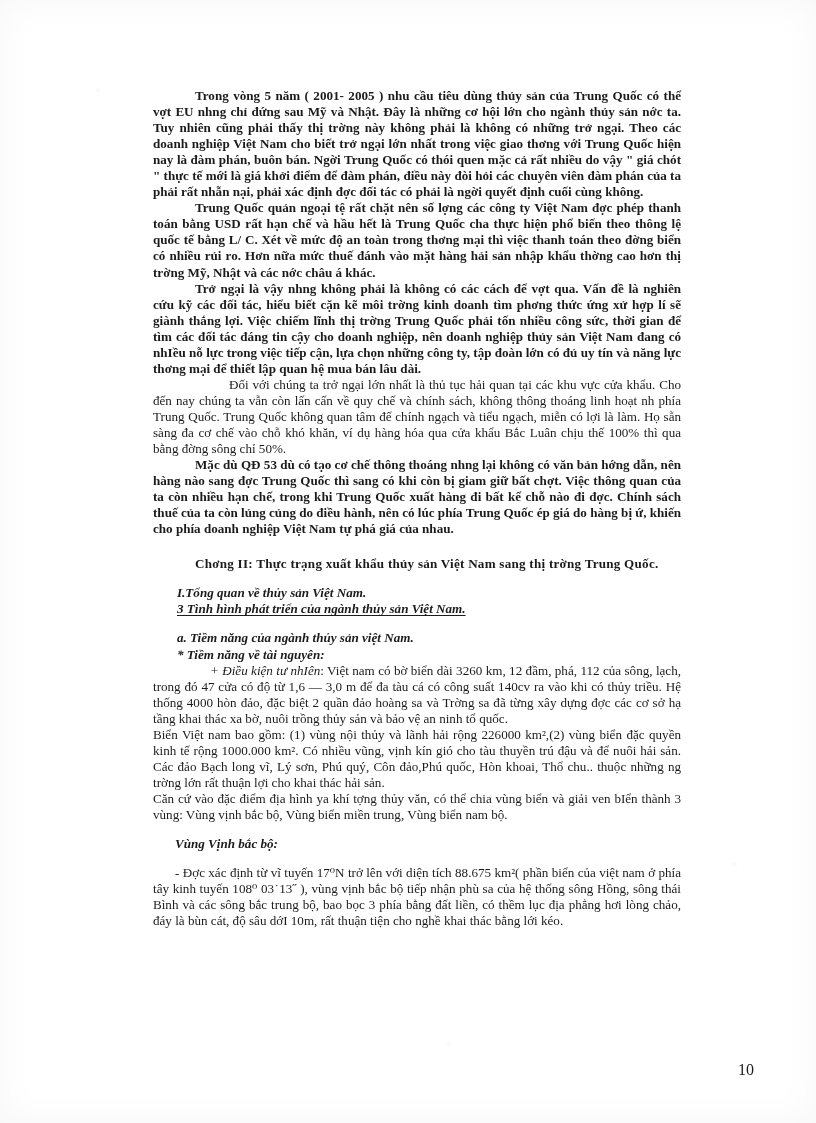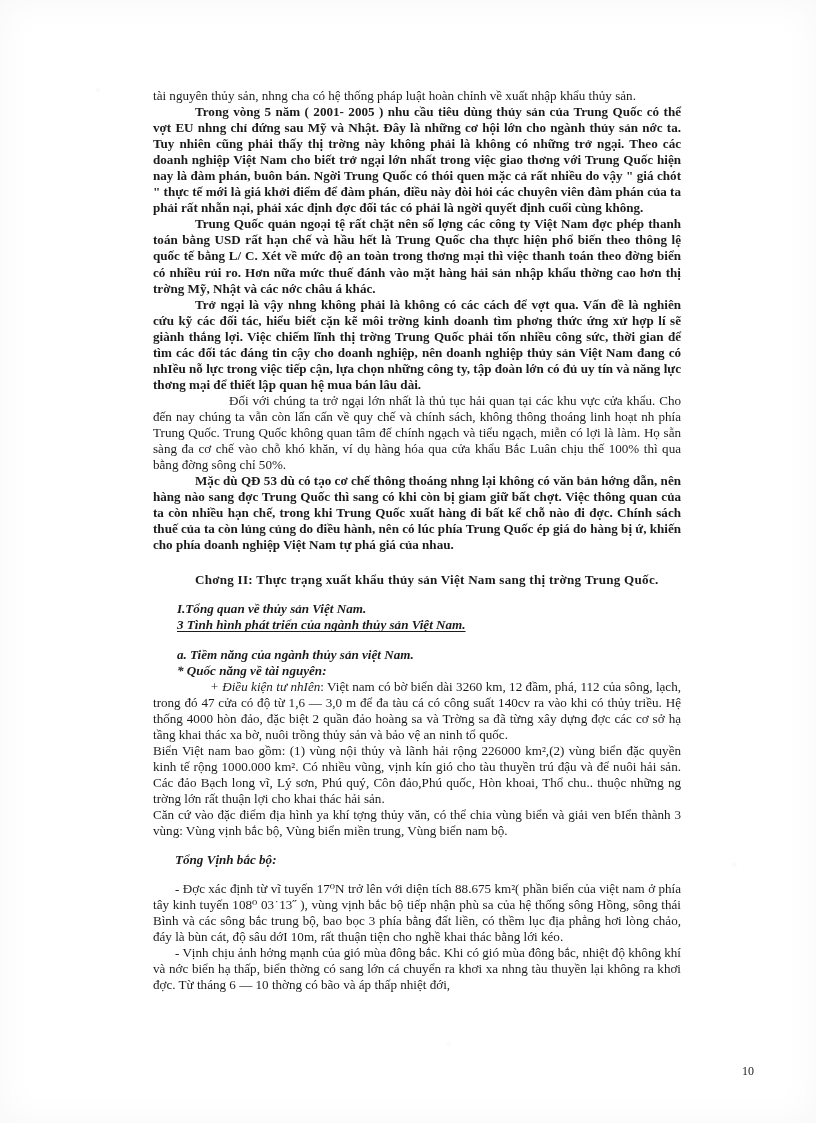--- a/index.html
+++ b/index.html
@@ -89,32 +89,31 @@
     margin-left: 35px;
   }
   .gap-md { height: 13px; }
   .gap-lg { height: 19px; }
 
   .pagenum {
     position: absolute;
     right: 62px;
     bottom: 44px;
     font-family: "Liberation Serif", "DejaVu Serif", serif;
-    font-size: 12px;
+    font-size: 16px;
     color: #1b1b1b;
   }
 </style>
 </head>
 <body>
 
 <div class="page">
 
   <div class="textblock">
 
-    <p class="para noindent">tài nguyên thủy sản, nhng   cha   có hệ  thống pháp luật hoàn chỉnh về xuất nhập khẩu thủy sản.</p>
 
     <p class="para indent">Trong vòng 5 năm ( 2001- 2005 ) nhu cầu tiêu dùng thủy sản của Trung Quốc có thể vợt   EU nhng   chỉ đứng sau Mỹ và Nhật. Đây là những cơ hội lớn cho ngành thủy sản nớc   ta. Tuy nhiên cũng phải thấy thị trờng   này không phải là không có những trở ngại. Theo các doanh nghiệp Việt Nam cho biết trở ngại lớn nhất trong việc giao thơng   với Trung Quốc  hiện nay là đàm phán, buôn bán. Ngời   Trung Quốc có thói quen mặc cả rất nhiều  do vậy " giá chót " thực tế mới là giá khởi điểm để đàm phán, điều này đòi hỏi các chuyên viên  đàm phán của ta  phải rất nhẫn nại, phải xác định đợc   đối tác có phải là ngời   quyết định cuối cùng không.</p>
 
     <p class="para indent">Trung Quốc quản ngoại tệ rất chặt nên số lợng   các công ty Việt Nam đợc   phép thanh toán bằng USD rất hạn chế và hầu hết là Trung Quốc cha   thực hiện phổ biến theo thông lệ quốc tế bằng L/ C. Xét về mức độ an toàn trong thơng   mại thì việc thanh toán theo đờng   biển có nhiều rủi ro. Hơn nữa mức thuế đánh vào mặt hàng hải sản nhập khẩu thờng   cao hơn thị trờng   Mỹ, Nhật và các nớc   châu á khác.</p>
 
     <p class="para indent">Trở ngại là vậy nhng   không phải là không có các cách để vợt   qua. Vấn đề là nghiên cứu kỹ các đối tác, hiểu biết cặn kẽ môi trờng   kinh doanh tìm phơng   thức ứng xử hợp lí sẽ giành thắng lợi. Việc chiếm lĩnh thị trờng   Trung Quốc phải tốn nhiều công sức, thời gian để tìm các đối tác đáng tin cậy cho doanh nghiệp, nên doanh nghiệp thủy sản Việt Nam đang có nhIều nỗ lực trong việc tiếp cận, lựa chọn những công ty, tập đoàn lớn có đủ uy tín và năng lực thơng   mại để thiết lập quan hệ mua bán lâu dài.</p>
 
 
     <p class="para" style="text-indent:76px">Đối với chúng ta trở ngại lớn nhất là thủ tục hải quan tại các khu vực cửa khẩu. Cho đến nay chúng ta vẫn còn lấn cấn về quy chế và chính sách, không thông thoáng linh hoạt nh   phía Trung Quốc. Trung Quốc không quan tâm đế chính ngạch và tiểu ngạch, miễn có lợi là làm. Họ sẵn sàng đa   cơ chế vào chỗ khó khăn, ví dụ hàng hóa qua cửa khẩu Bắc Luân chịu thế 100% thì qua bằng đờng   sông chỉ 50%.</p>
 
@@ -127,35 +126,34 @@
     <div class="gap-md"></div>
 
     <p class="para heading-roman">I.Tổng quan về thủy sản Việt Nam.</p>
 
     <p class="para heading-underline">3  Tình hình phát triển của ngành thủy sản Việt Nam.</p>
 
     <div class="gap-md"></div>
 
     <p class="para heading-sub">a. Tiềm năng của ngành thủy sản việt Nam.</p>
 
-    <p class="para heading-sub">* Quốc năng về tài nguyên:</p>
+    <p class="para heading-sub">* Tiềm năng về tài nguyên:</p>
 
     <p class="para indent-sm"><span class="lead-italic">+ Điều kiện tư nhIên</span><span>: Việt nam có bờ biển dài 3260 km, 12 đầm, phá, 112 của sông, lạch, trong đó 47 cửa có độ từ 1,6 — 3,0 m để đa   tàu cá có công suất 140cv ra vào khi có thủy triều. Hệ thống 4000 hòn đảo, đặc biệt 2 quần đảo hoàng sa và Trờng   sa đã từng xây dựng đợc   các cơ sở hạ tầng khai thác xa bờ, nuôi trồng thủy sản và bảo vệ an ninh tổ quốc.</span></p>
 
     <p class="para noindent">Biển Việt nam bao gồm: (1) vùng nội thủy và lãnh hải rộng 226000 km²,(2) vùng biển đặc quyền kinh tế rộng 1000.000 km². Có nhiều vũng, vịnh kín gió cho tàu thuyền trú đậu và để nuôi hải sản. Các đảo Bạch long vĩ, Lý sơn, Phú quý, Côn đảo,Phú quốc, Hòn khoai, Thổ chu.. thuộc những ng   trờng   lớn rất thuận lợi cho khai thác hải sản.</p>
 
     <p class="para noindent">Căn cứ vào đặc điểm địa hình ya khí tợng   thủy văn, có thể chia vùng biển và giải ven bIển thành 3 vùng: Vùng vịnh bắc bộ, Vùng biển miền trung, Vùng biển nam bộ.</p>
 
     <div class="gap-md"></div>
 
-    <p class="para heading-sub2 italic-light">Tổng Vịnh bắc bộ:</p>
+    <p class="para heading-sub2 italic-light">Vùng Vịnh bắc bộ:</p>
 
     <div class="gap-md"></div>
 
     <p class="para indent-sm">- Đợc   xác định từ vĩ tuyến 17⁰N trở lên với diện tích 88.675 km²( phần biển của việt nam ở phía tây kinh tuyến 108⁰ 03˙13˝ ), vùng vịnh bắc bộ tiếp nhận phù sa của hệ thống sông Hồng, sông thái Bình và các sông bắc trung bộ, bao bọc 3 phía bằng đất liền, có thềm lục địa phẳng hơi lòng chảo, đáy là bùn cát, độ sâu dớI   10m, rất thuận tiện cho nghề khai thác bằng lới   kéo.</p>
 
-    <p class="para indent-sm">- Vịnh chịu ảnh hởng   mạnh của gió mùa đông bắc. Khi có gió mùa đông bắc, nhiệt độ không khí và nớc   biển hạ thấp, biển thờng   có sang lớn cá chuyển ra khơi xa nhng tàu thuyền lại không ra khơi đợc.  Từ tháng 6 — 10 thờng   có bão và áp thấp nhiệt đới,</p>
 
   </div>
 
   <div class="pagenum">10</div>
 
 </div>
 
 </body></html>

